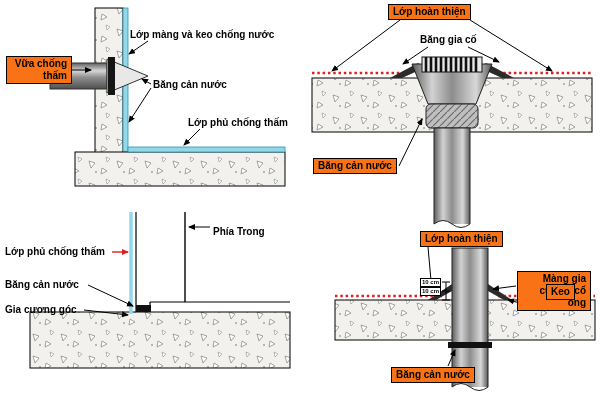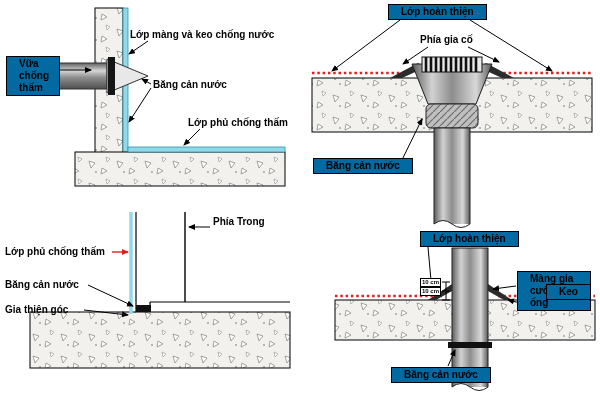--- a/index.html
+++ b/index.html
@@ -1,21 +1,21 @@
 <!DOCTYPE html>
 <html style="--membrane: #8fd9ea; --accent_red: #e02020;"><head>
 <meta charset="utf-8">
 <style>
   *{margin:0;padding:0;box-sizing:border-box}
   body{background:#fff}
   #canvas{position:relative;width:600px;height:400px;background:#fff;
           font-family:"Liberation Sans",sans-serif;overflow:hidden}
   svg.panel{position:absolute}
   .lbl{position:absolute;font-weight:bold;font-size:10px;line-height:12px;color:#000;white-space:nowrap}
-  .boxed{border:1px solid #000;background:#0369a1;padding:1px 12px;text-align:left}
+  .boxed{border:1px solid #000;background:#f97316;padding:1px 4px;text-align:right}
   .wrap{white-space:normal}
   .tiny{font-size:6px;line-height:7px;font-weight:bold;border:1px solid #000;background:#fff;padding:0 1px}
   .membrane{fill:var(--membrane,#8fd9ea);stroke:#2e93ad;stroke-width:.8}
   .membrane-line{stroke:var(--membrane,#8fd9ea);stroke-width:3.5;fill:none}
   .reddash{stroke:var(--accent_red,#e02020);stroke-width:2.4;stroke-dasharray:2.5 2.8;fill:none}
   .leader{stroke:#000;stroke-width:1;fill:none}
 </style>
 </head>
 <body>
 
@@ -161,31 +161,31 @@
     <path d="M146 52V70 M142 52H150 M142 61H150 M142 70H150" stroke="#000" stroke-width="1" fill="none"></path>
     <g class="leader">
       <line x1="128" y1="17" x2="132" y2="62" marker-end="url(#arwD)"></line>
       <line x1="216" y1="56" x2="193" y2="59" marker-end="url(#arwD)"></line>
       <line x1="245" y1="79" x2="208" y2="70" marker-end="url(#arwD)"></line>
       <line x1="148" y1="136" x2="155" y2="120" marker-end="url(#arwD)"></line>
     </g>
   </svg>
 
   <div class="lbl" style="left:130px;top:29px">Lớp màng và keo chống nước</div>
-  <div class="lbl boxed wrap" style="left:6px;top:56px;width:54px">Vữa chống thấm</div>
+  <div class="lbl boxed wrap" style="left:6px;top:56px;width:66px">Vữa chống thấm</div>
   <div class="lbl" style="left:153px;top:79px">Băng cản nước</div>
   <div class="lbl" style="left:188px;top:117px">Lớp phủ chống thấm</div>
 
-  <div class="lbl" style="left:213px;top:216px">Phía Trong</div>
+  <div class="lbl" style="left:213px;top:226px">Phía Trong</div>
   <div class="lbl" style="left:5px;top:246px">Lớp phủ chống thấm</div>
   <div class="lbl" style="left:5px;top:279px">Băng cản nước</div>
-  <div class="lbl" style="left:5px;top:304px">Gia thiện góc</div>
+  <div class="lbl" style="left:5px;top:304px">Gia cương góc</div>
 
   <div class="lbl boxed" style="left:388px;top:4px">Lớp hoàn thiện</div>
-  <div class="lbl" style="left:420px;top:34px">Phía gia cố</div>
+  <div class="lbl" style="left:420px;top:34px">Băng gia cố</div>
   <div class="lbl boxed" style="left:313px;top:158px">Băng cản nước</div>
 
   <div class="lbl boxed" style="left:420px;top:231px">Lớp hoàn thiện</div>
   <div class="lbl boxed wrap" style="left:517px;top:271px;width:74px">Màng gia cường cổ ống</div>
   <div class="lbl boxed" style="left:546px;top:284px">Keo</div>
   <div class="lbl boxed" style="left:391px;top:367px">Băng cản nước</div>
   <div class="lbl tiny" style="left:420px;top:278px">10 cm</div>
   <div class="lbl tiny" style="left:420px;top:287px">10 cm</div>
 
 </div>

